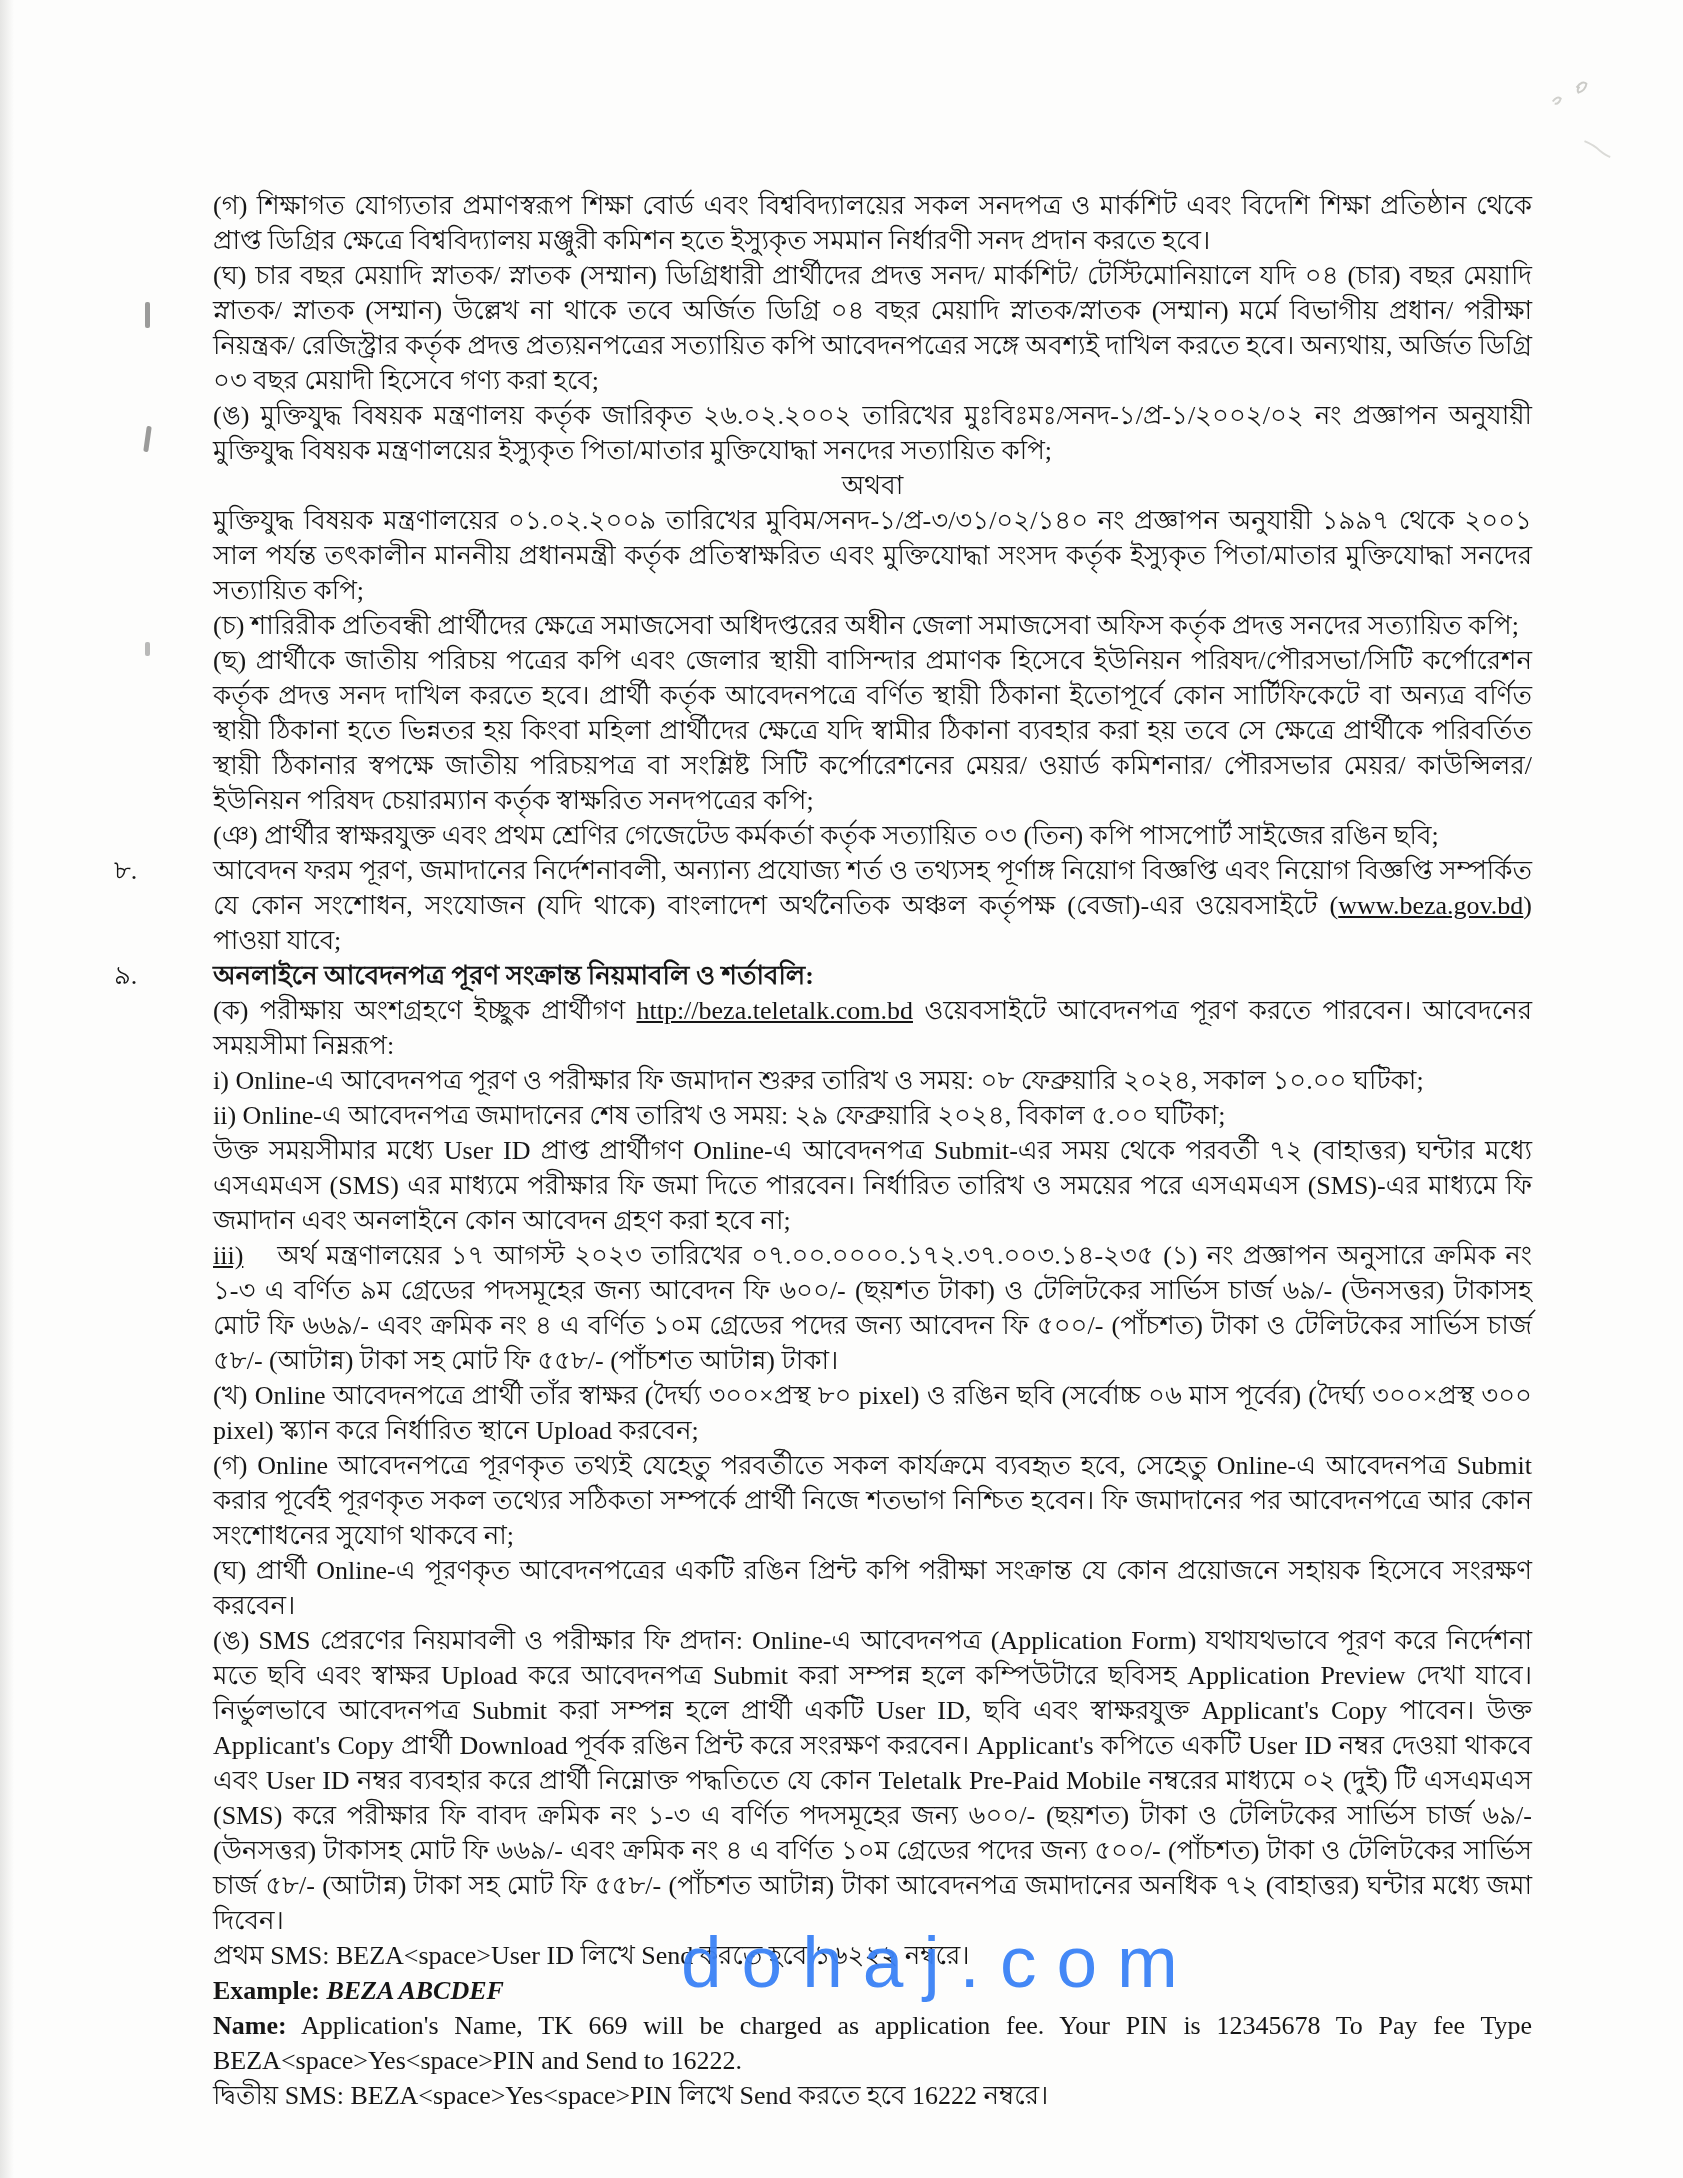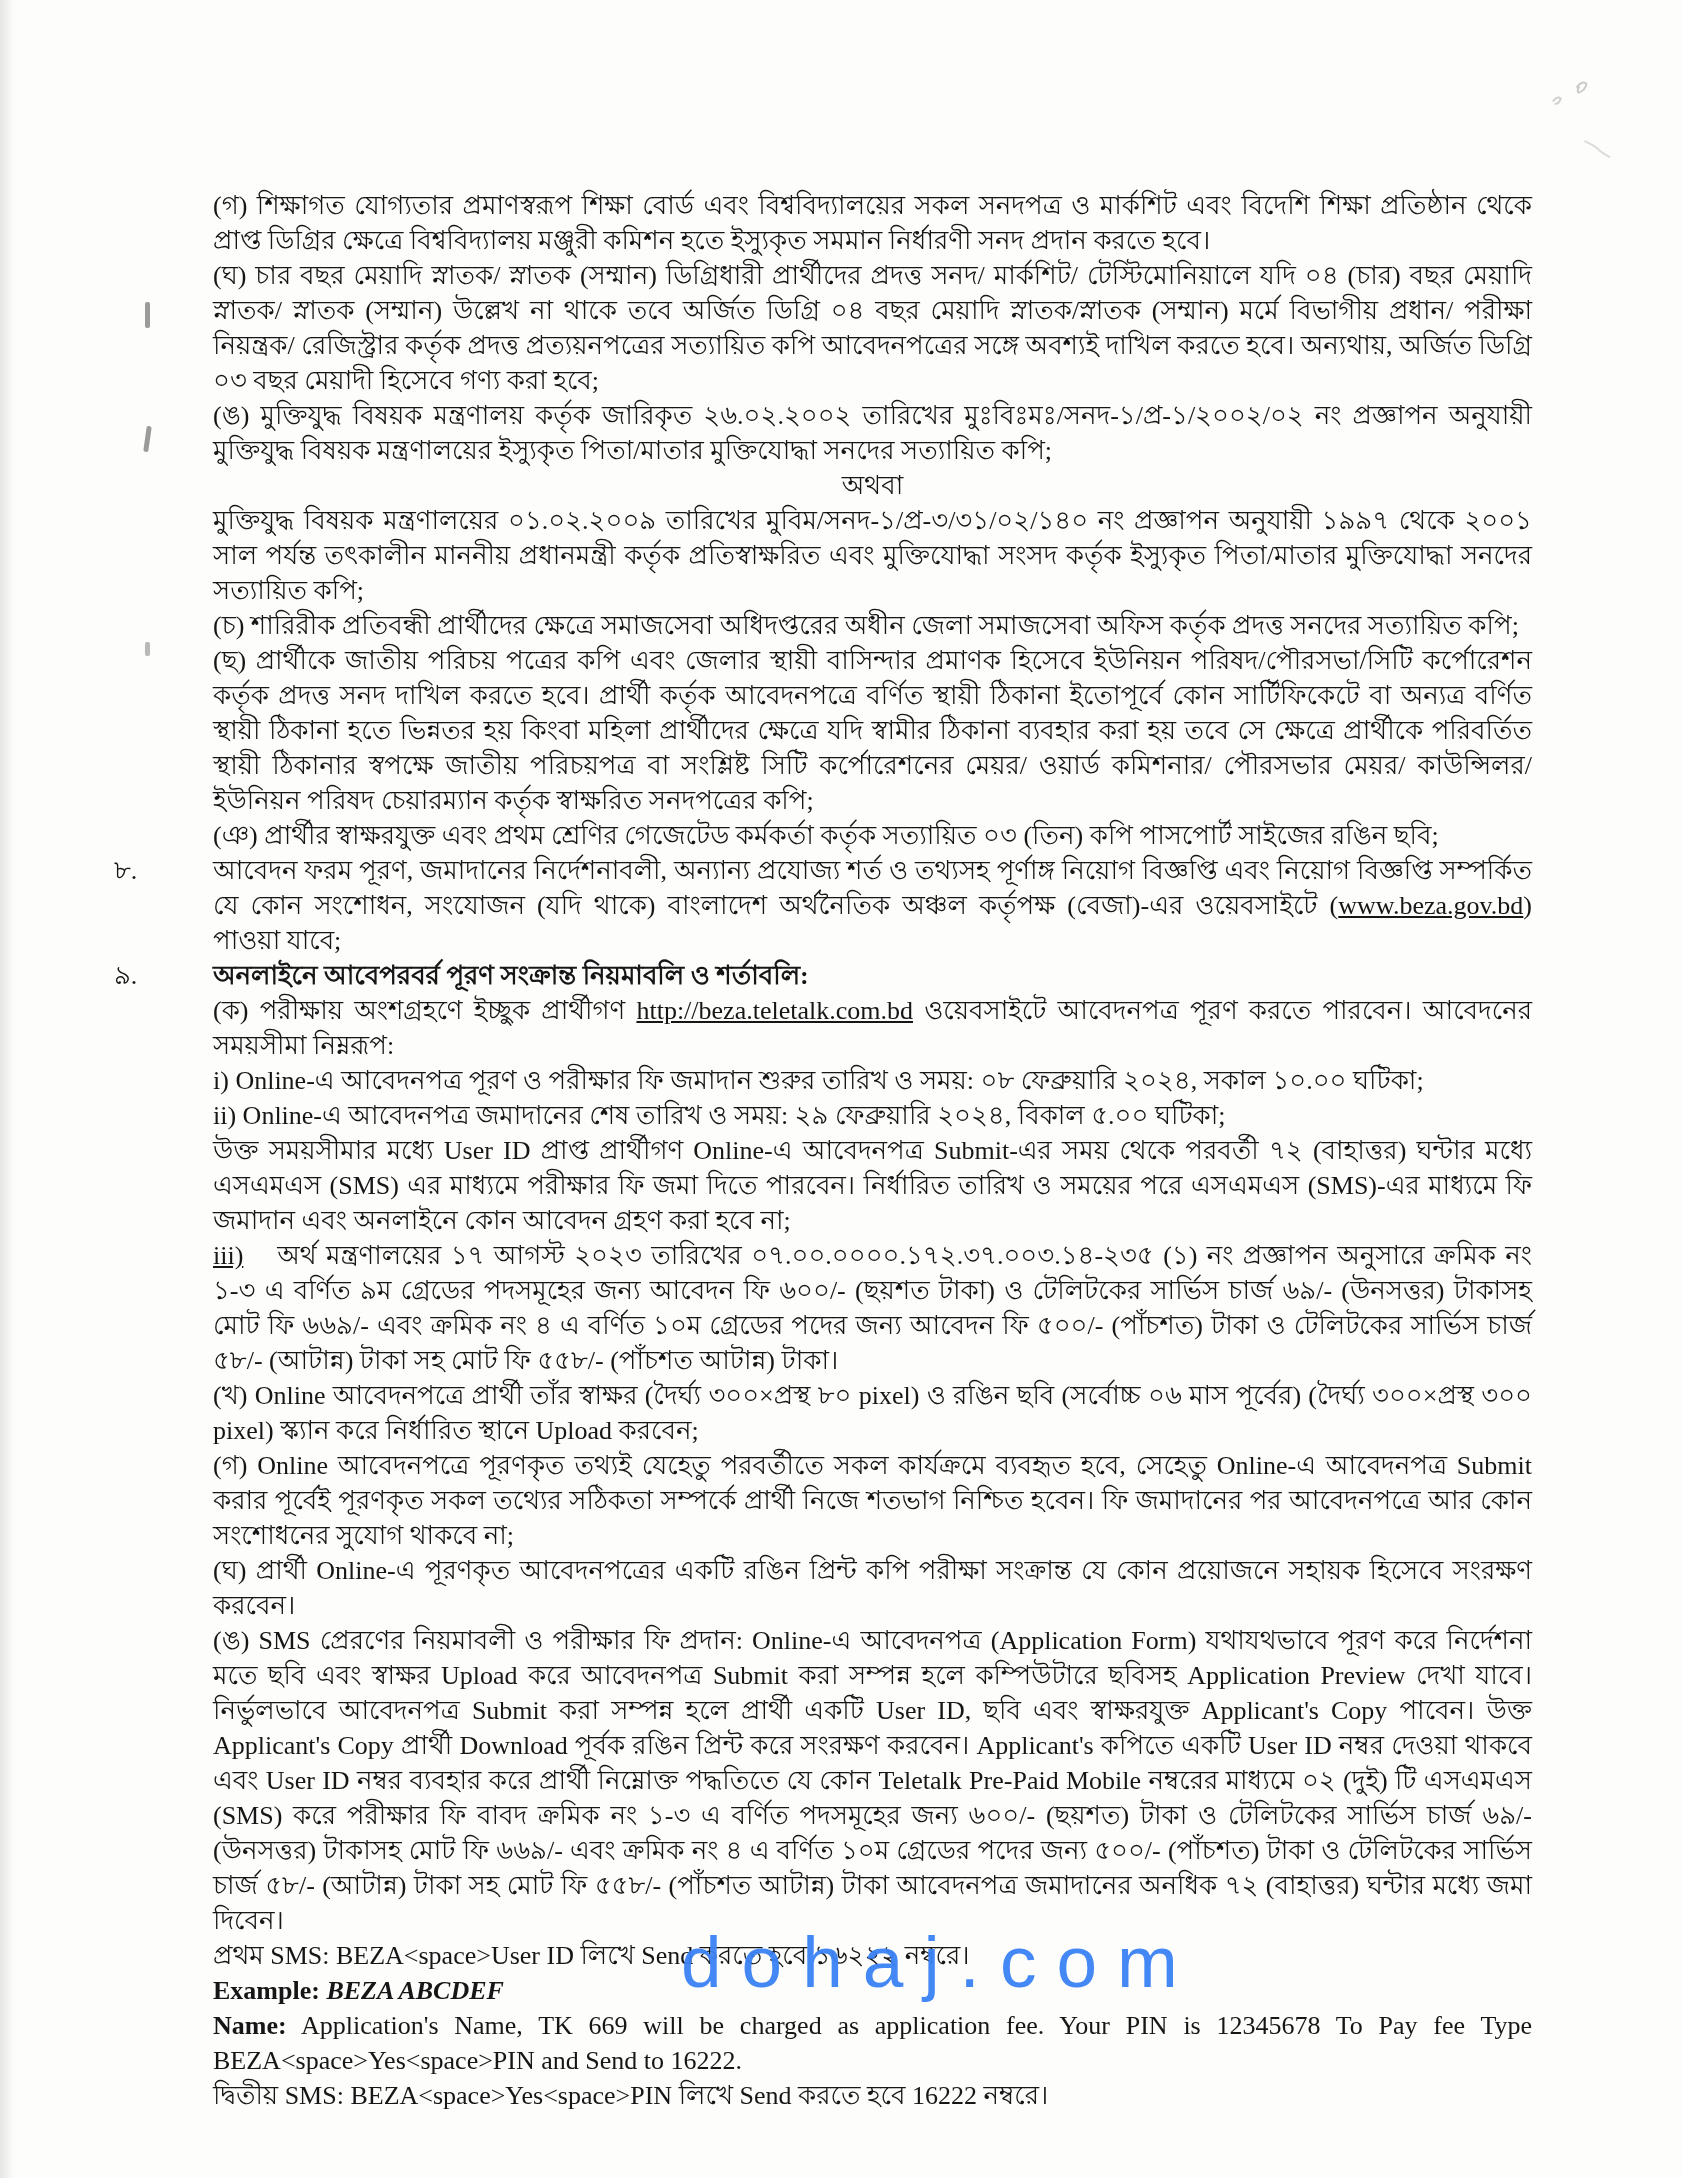--- a/index.html
+++ b/index.html
@@ -90,21 +90,21 @@
 
     <div class="para">(ছ) প্রার্থীকে জাতীয় পরিচয় পত্রের কপি এবং জেলার স্থায়ী বাসিন্দার প্রমাণক হিসেবে ইউনিয়ন পরিষদ/পৌরসভা/সিটি কর্পোরেশন কর্তৃক প্রদত্ত সনদ দাখিল করতে হবে। প্রার্থী কর্তৃক আবেদনপত্রে বর্ণিত স্থায়ী ঠিকানা ইতোপূর্বে কোন সার্টিফিকেটে বা অন্যত্র বর্ণিত স্থায়ী ঠিকানা হতে ভিন্নতর হয় কিংবা মহিলা প্রার্থীদের ক্ষেত্রে যদি স্বামীর ঠিকানা ব্যবহার করা হয় তবে সে ক্ষেত্রে প্রার্থীকে পরিবর্তিত স্থায়ী ঠিকানার স্বপক্ষে জাতীয় পরিচয়পত্র বা সংশ্লিষ্ট সিটি কর্পোরেশনের মেয়র/ ওয়ার্ড কমিশনার/ পৌরসভার মেয়র/ কাউন্সিলর/ ইউনিয়ন পরিষদ চেয়ারম্যান কর্তৃক স্বাক্ষরিত সনদপত্রের কপি;</div>
 
     <div class="para">(ঞ) প্রার্থীর স্বাক্ষরযুক্ত এবং প্রথম শ্রেণির গেজেটেড কর্মকর্তা কর্তৃক সত্যায়িত ০৩ (তিন) কপি পাসপোর্ট সাইজের রঙিন ছবি;</div>
 
     <div class="para">
       <span class="num">৮.</span><span>আবেদন ফরম পূরণ, জমাদানের নির্দেশনাবলী, অন্যান্য প্রযোজ্য শর্ত ও তথ্যসহ পূর্ণাঙ্গ নিয়োগ বিজ্ঞপ্তি এবং নিয়োগ বিজ্ঞপ্তি সম্পর্কিত যে কোন সংশোধন, সংযোজন (যদি থাকে) বাংলাদেশ অর্থনৈতিক অঞ্চল কর্তৃপক্ষ (বেজা)-এর ওয়েবসাইটে (</span><span class="link">www.beza.gov.bd</span><span>) পাওয়া যাবে;</span>
     </div>
 
     <div class="para bold">
-      <span class="num">৯.</span><span>অনলাইনে আবেপরবর্র পূরণ সংক্রান্ত নিয়মাবলি ও শর্তাবলি:</span>
+      <span class="num">৯.</span><span>অনলাইনে আবেদনপত্র পূরণ সংক্রান্ত নিয়মাবলি ও শর্তাবলি:</span>
     </div>
 
     <div class="para">
       <span>(ক) পরীক্ষায় অংশগ্রহণে ইচ্ছুক প্রার্থীগণ </span><span class="link">http://beza.teletalk.com.bd</span><span> ওয়েবসাইটে আবেদনপত্র পূরণ করতে পারবেন। আবেদনের সময়সীমা নিম্নরূপ:</span>
     </div>
 
     <div class="para">i) Online-এ আবেদনপত্র পূরণ ও পরীক্ষার ফি জমাদান শুরুর তারিখ ও সময়: ০৮ ফেব্রুয়ারি ২০২৪, সকাল ১০.০০ ঘটিকা;</div>
 
     <div class="para">ii) Online-এ আবেদনপত্র জমাদানের শেষ তারিখ ও সময়: ২৯ ফেব্রুয়ারি ২০২৪, বিকাল ৫.০০ ঘটিকা;</div>
 

